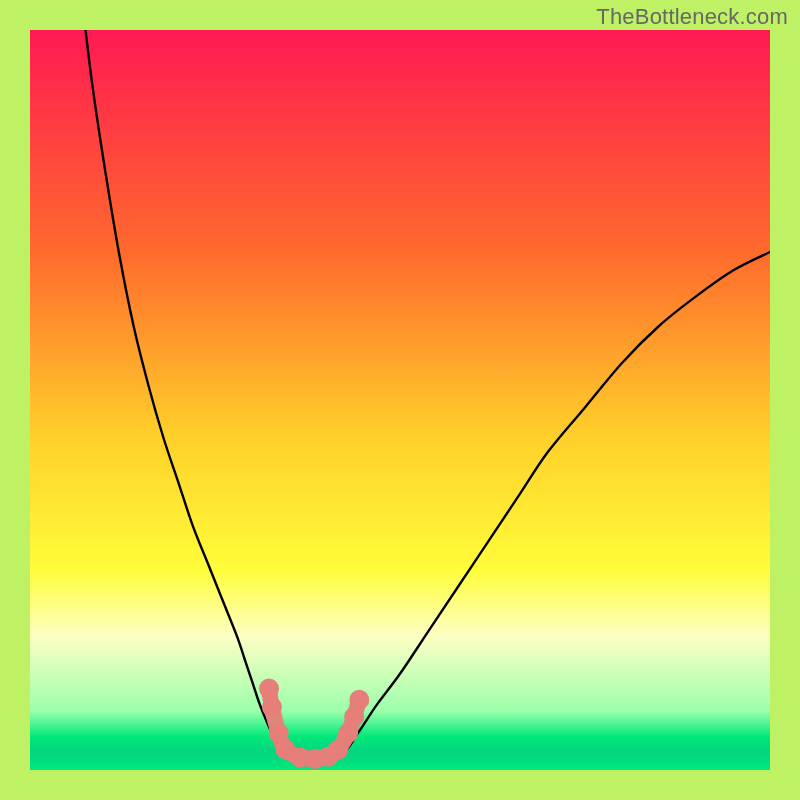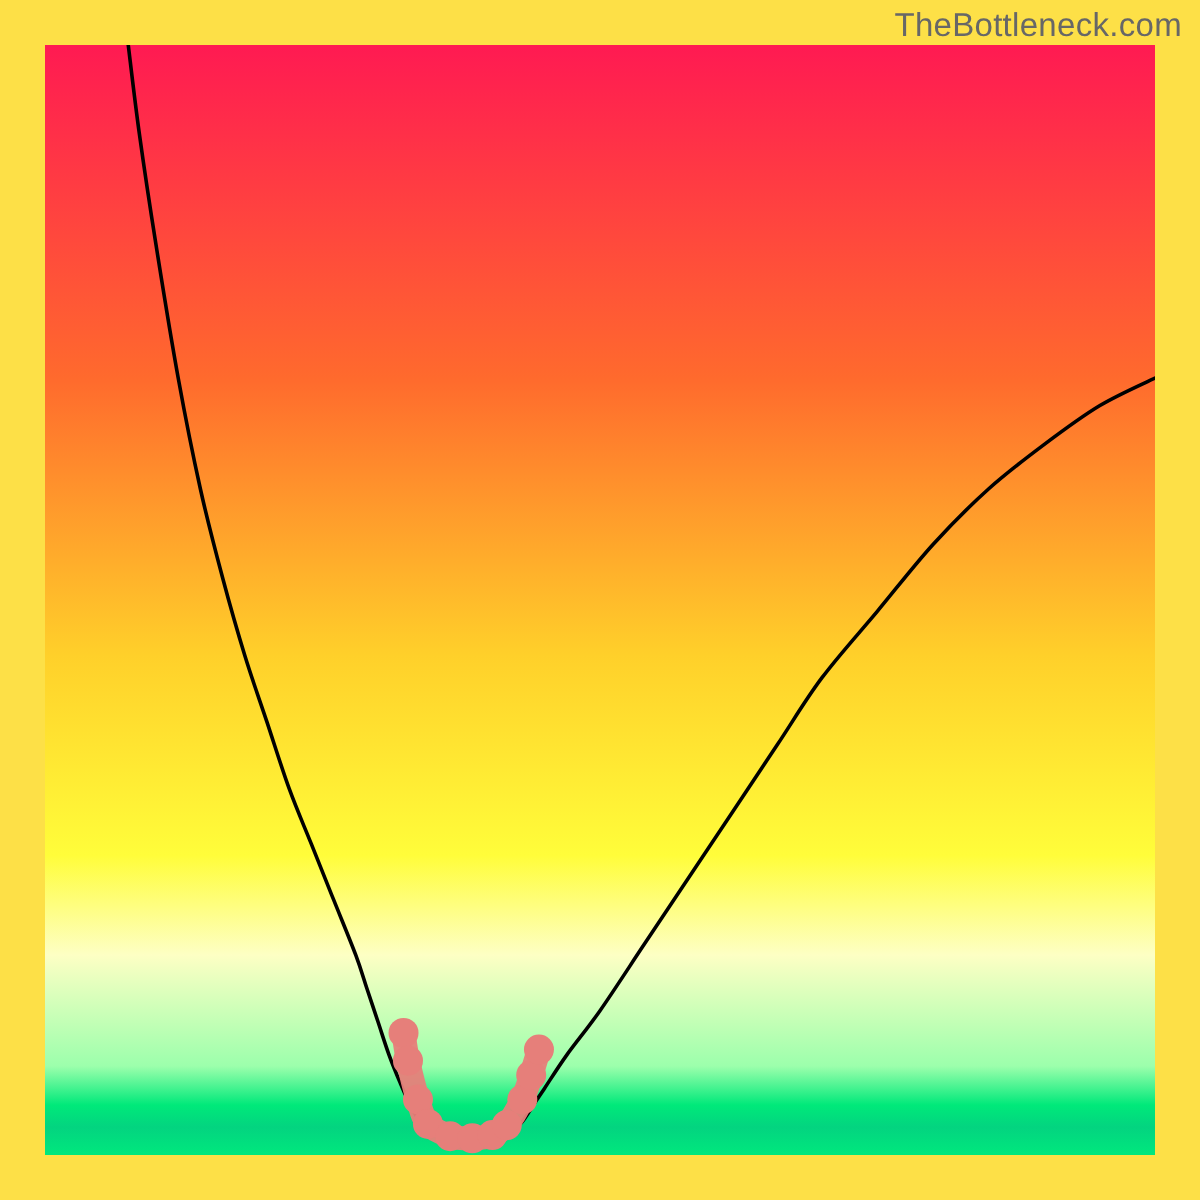--- a/index.html
+++ b/index.html
@@ -7,21 +7,21 @@
     padding: 0;
     width: 800px;
     height: 800px;
     background: #000;
     overflow: hidden;
   }
   .frame {
     position: relative;
     width: 800px;
     height: 800px;
-    background: #fde047;
+    background: #bef264;
   }
   .plot-area {
     position: absolute;
     left: 30px;
     top: 30px;
     width: 740px;
     height: 740px;
     overflow: hidden;
   }
   .watermark {

